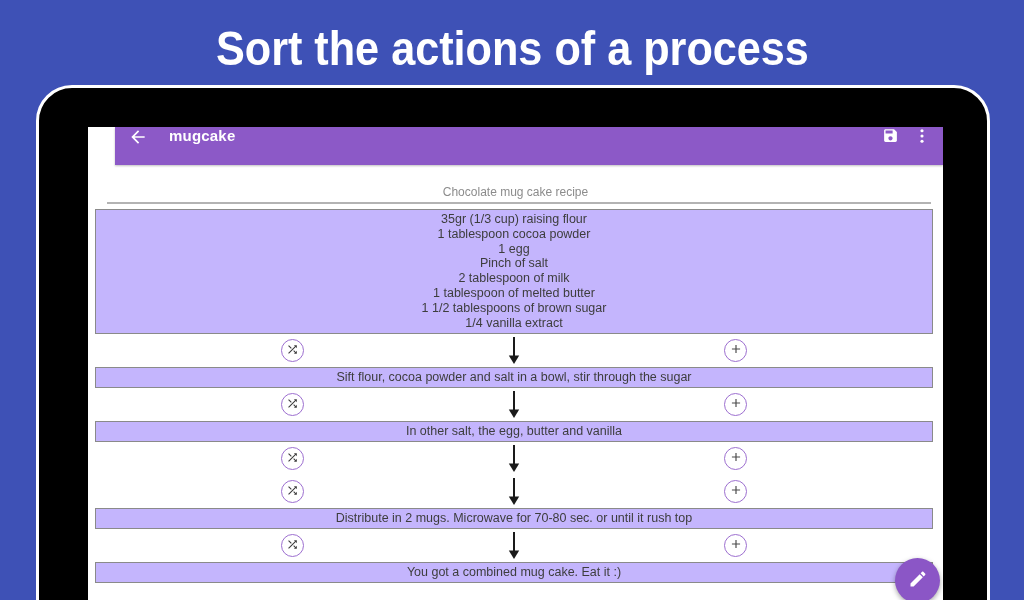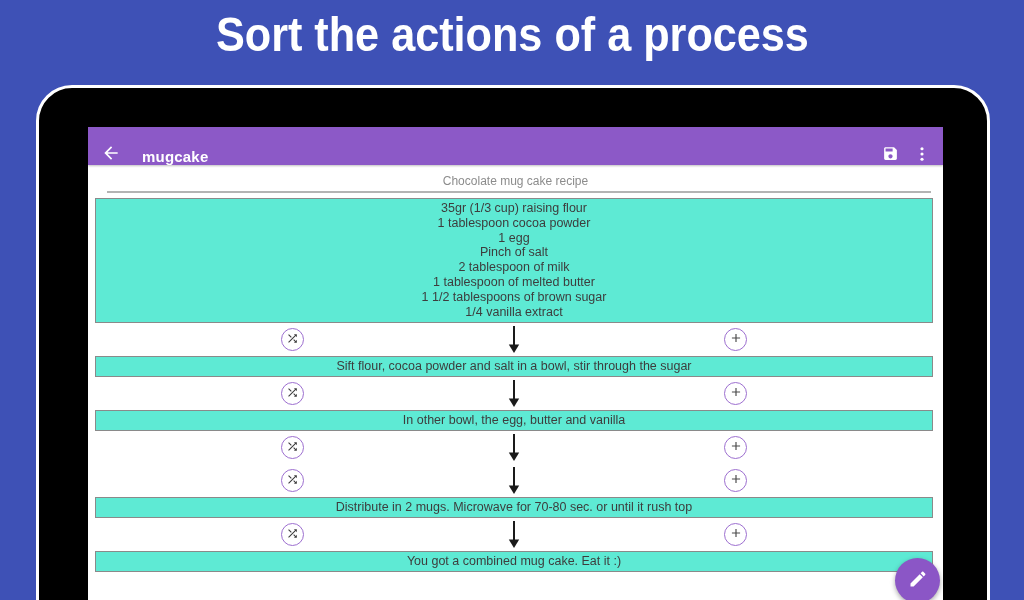--- a/index.html
+++ b/index.html
@@ -3,54 +3,55 @@
 <meta charset="utf-8">
 <style>
   html, body { margin:0; padding:0; width:1024px; height:600px; overflow:hidden; }
   body {
     background:#3E51B6;
     font-family:"Liberation Sans", sans-serif;
     position:relative;
   }
 
   
-  .banner { position:absolute; top:6px; left:0; width:1024px; text-align:center; }
+  .banner { position:absolute; top:20px; left:0; width:1024px; text-align:center; }
   .banner .t {
     display:inline-block; color:#ffffff; font-size:48px; font-weight:bold;
     transform:scaleX(0.9); transform-origin:center; white-space:nowrap; line-height:1.2;
   }
 
   
   .tablet {
     position:absolute; left:36px; top:85px; width:954px; height:600px;
     box-sizing:border-box; background:#000; border:3px solid #ffffff; border-radius:36px;
   }
   .screen {
     position:absolute; left:49px; top:39px; width:855px; height:520px;
     background:#ffffff; overflow:hidden;
   }
 
   
   .toolbar {
-    height:38px; background:#8C59C7; display:flex; align-items:flex-end;
+    height:38px; background:#8C59C7; display:flex; align-items:flex-start;
     box-shadow:0 1px 2px rgba(0,0,0,.25);
+    margin-left:27px;
   }
   .icon-btn { background:none; border:none; padding:0; margin:0; display:flex; align-items:center; justify-content:center; cursor:pointer; }
   .back-btn { margin-left:12px; width:22px; height:22px; }
   .toolbar-title { color:#ffffff; font-size:15px; font-weight:bold; margin-left:20px; letter-spacing:.2px; }
   .toolbar-spacer { flex:1; }
   .save-btn { width:20px; height:20px; margin-right:12px; }
   .menu-btn { width:20px; height:20px; margin-right:11px; }
 
   
-  .doc-title { display:block; text-align:center; margin-top:9px; height:15px; font-size:12px; color:#8C8C8C; }
+  .doc-title { display:block; text-align:center; margin-top:20px; height:15px; font-size:12px; color:#8C8C8C; }
   .divider { margin:2px 12px 0 19px; border:none; border-top:2px solid #B3B3B3; }
 
   .step {
-    margin:0 10px 0 7px; background:#5eead4; border:1px solid #8A8A8A;
+    margin:0 10px 0 7px; background:#c4b5fd; border:1px solid #8A8A8A;
     text-align:center; color:#3D3D3D; font-size:12.5px; white-space:pre-line; cursor:pointer;
   }
   .step.big  { margin-top:5px; line-height:14.8px; padding:2px 0 3px 0; }
   .step.small{ line-height:19px; height:19px; overflow:hidden;text-align:center; }
 
   .connector { position:relative; height:33px; margin:0 10px 0 7px; }
   .cbtn {
     position:absolute; top:5px; width:23px; height:23px; box-sizing:border-box;
     border-radius:50%; border:1.5px solid #9D6FD0; background:#fff;
     display:flex; align-items:center; justify-content:center; padding:0; cursor:pointer;
@@ -144,21 +145,21 @@
             <line x1="7" y1="1" x2="7" y2="20" stroke="#1A1A1A" stroke-width="2"></line>
             <path fill="#1A1A1A" d="M7 28 1.8 19.5h10.4z"></path>
           </svg></span>
       <button class="cbtn add">
         <span><svg width="14" height="14" viewBox="0 0 24 24">
               <path fill="#4A4A4A" d="M19 13h-6v6h-2v-6H5v-2h6V5h2v6h6v2z"></path>
             </svg></span>
       </button>
     </div>
 
-    <div class="step small">In other bowl, the egg, butter and vanilla</div>
+    <div class="step small">In other salt, the egg, butter and vanilla</div>
 
     <div class="connector">
       <button class="cbtn swap">
         <span><svg width="13" height="13" viewBox="0 0 24 24">
               <path fill="#3C3C3C" d="M10.59 9.17 5.41 4 4 5.41l5.17 5.17 1.42-1.41zM14.5 4l2.04 2.04L4 18.59 5.41 20 17.96 7.46 20 9.5V4h-5.5zm.33 9.41-1.41 1.41 3.13 3.13L14.5 20H20v-5.5l-2.04 2.04-3.13-3.13z"></path>
             </svg></span>
       </button>
       <span class="down-arrow"><svg width="14" height="29" viewBox="0 0 14 29">
             <line x1="7" y1="1" x2="7" y2="20" stroke="#1A1A1A" stroke-width="2"></line>
             <path fill="#1A1A1A" d="M7 28 1.8 19.5h10.4z"></path>

